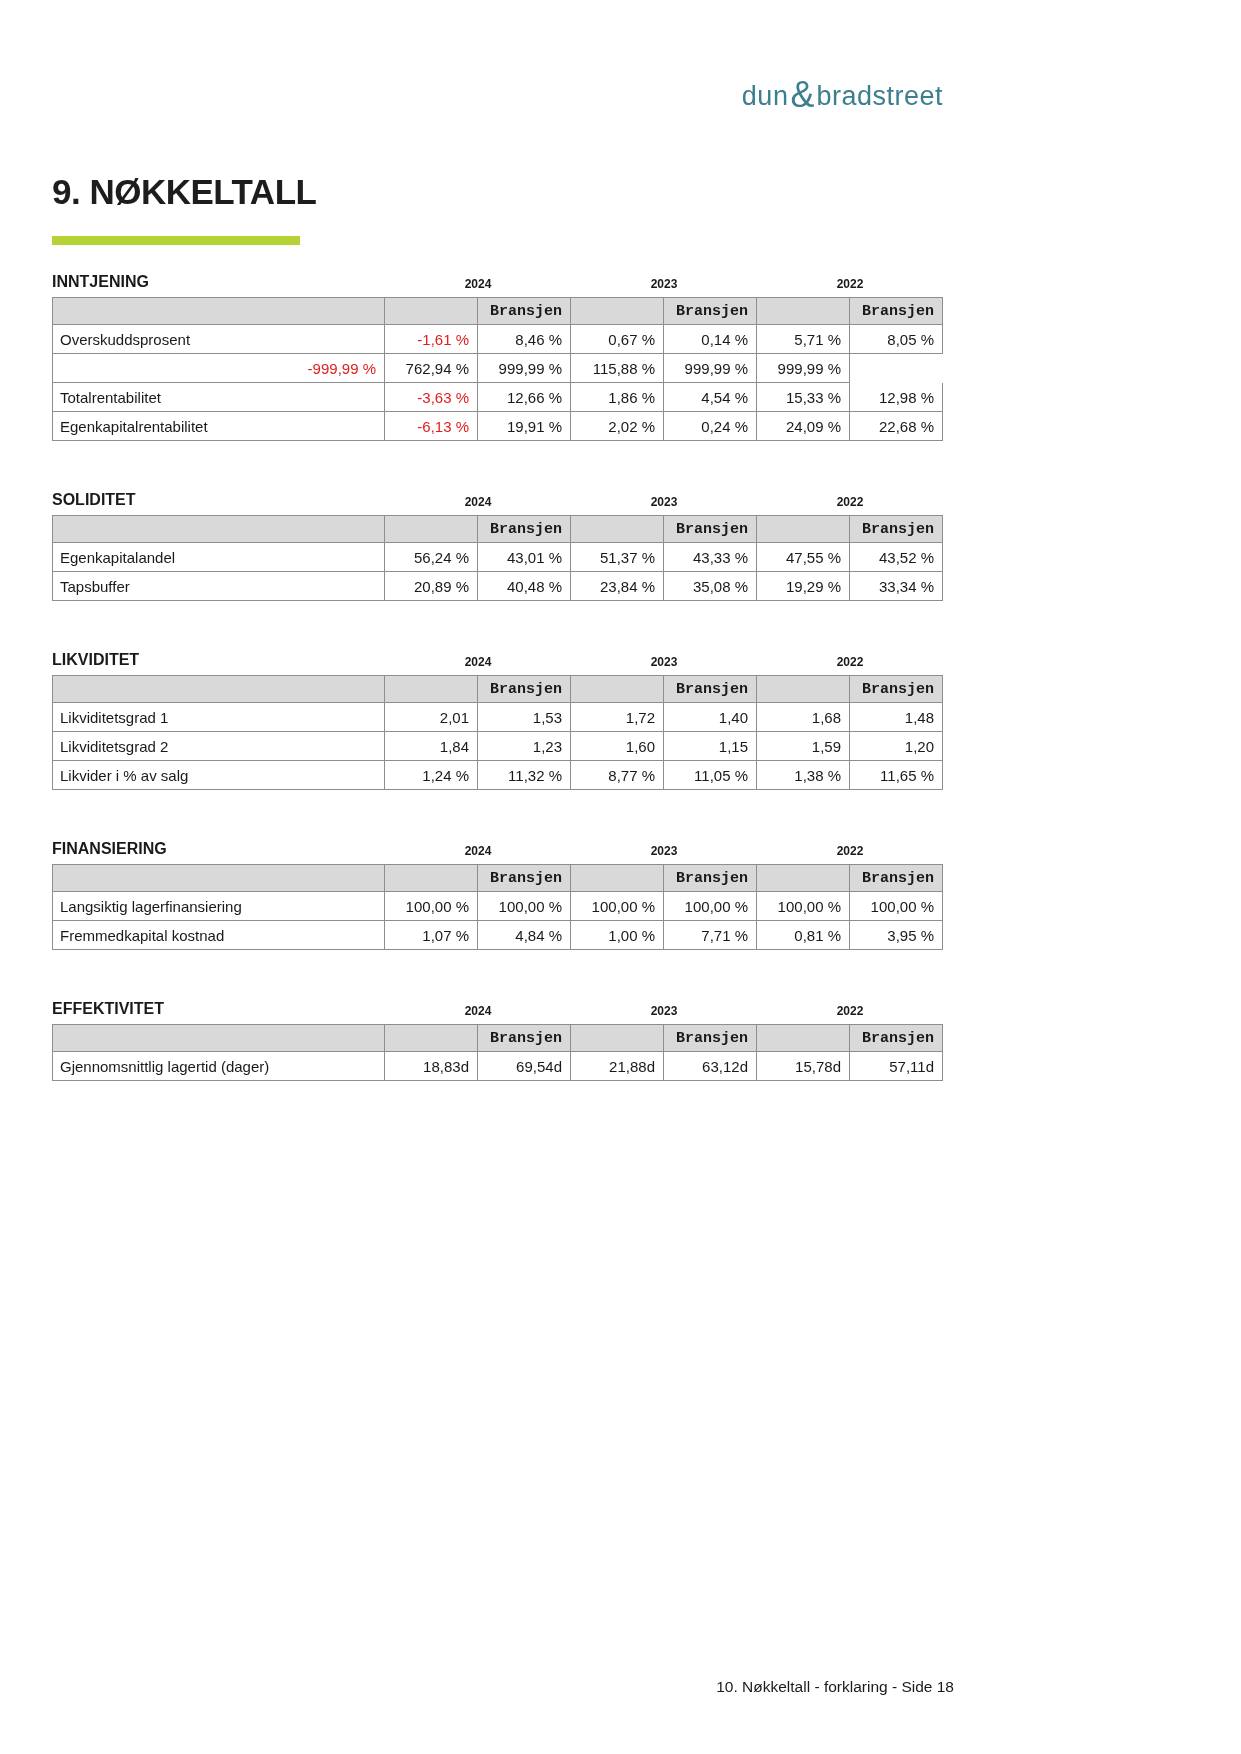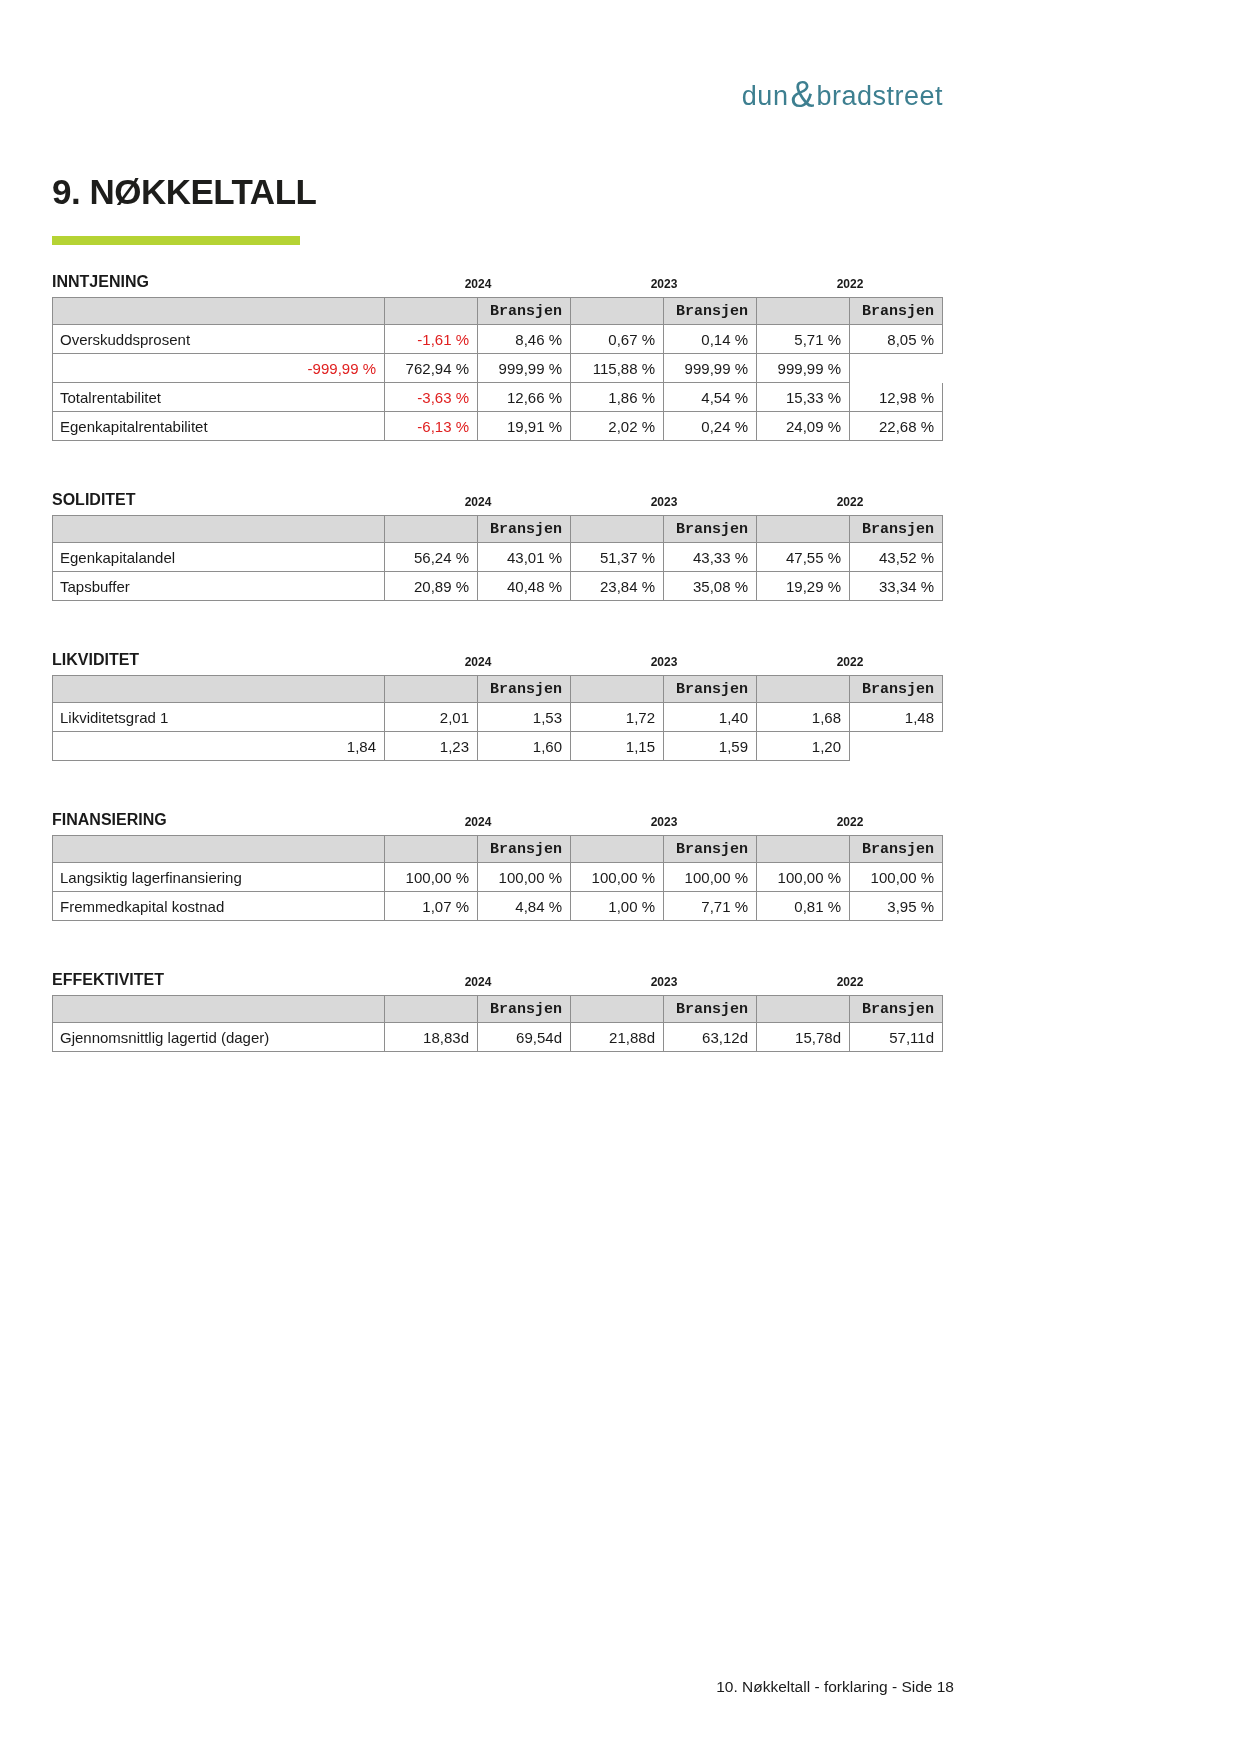--- a/index.html
+++ b/index.html
@@ -174,26 +174,36 @@
       <div class="row data">
         <div class="cell label">Likviditetsgrad 1</div>
         <div class="cell val">2,01</div>
         <div class="cell val">1,53</div>
         <div class="cell val">1,72</div>
         <div class="cell val">1,40</div>
         <div class="cell val">1,68</div>
         <div class="cell val">1,48</div>
       </div>
       <div class="row data">
+        <div class="cell label">Likviditetsgrad 2</div>
         <div class="cell val">1,84</div>
         <div class="cell val">1,23</div>
         <div class="cell val">1,60</div>
         <div class="cell val">1,15</div>
         <div class="cell val">1,59</div>
         <div class="cell val">1,20</div>
+      </div>
+      <div class="row data">
+        <div class="cell label">Likvider i % av salg</div>
+        <div class="cell val">1,24 %</div>
+        <div class="cell val">11,32 %</div>
+        <div class="cell val">8,77 %</div>
+        <div class="cell val">11,05 %</div>
+        <div class="cell val">1,38 %</div>
+        <div class="cell val">11,65 %</div>
       </div>
     </div>
   </section>
 
   <section class="section">
     <div class="sec-head">
       <span class="sec-title">FINANSIERING</span>
       <span class="year">2024</span>
       <span class="year">2023</span>
       <span class="year">2022</span>

